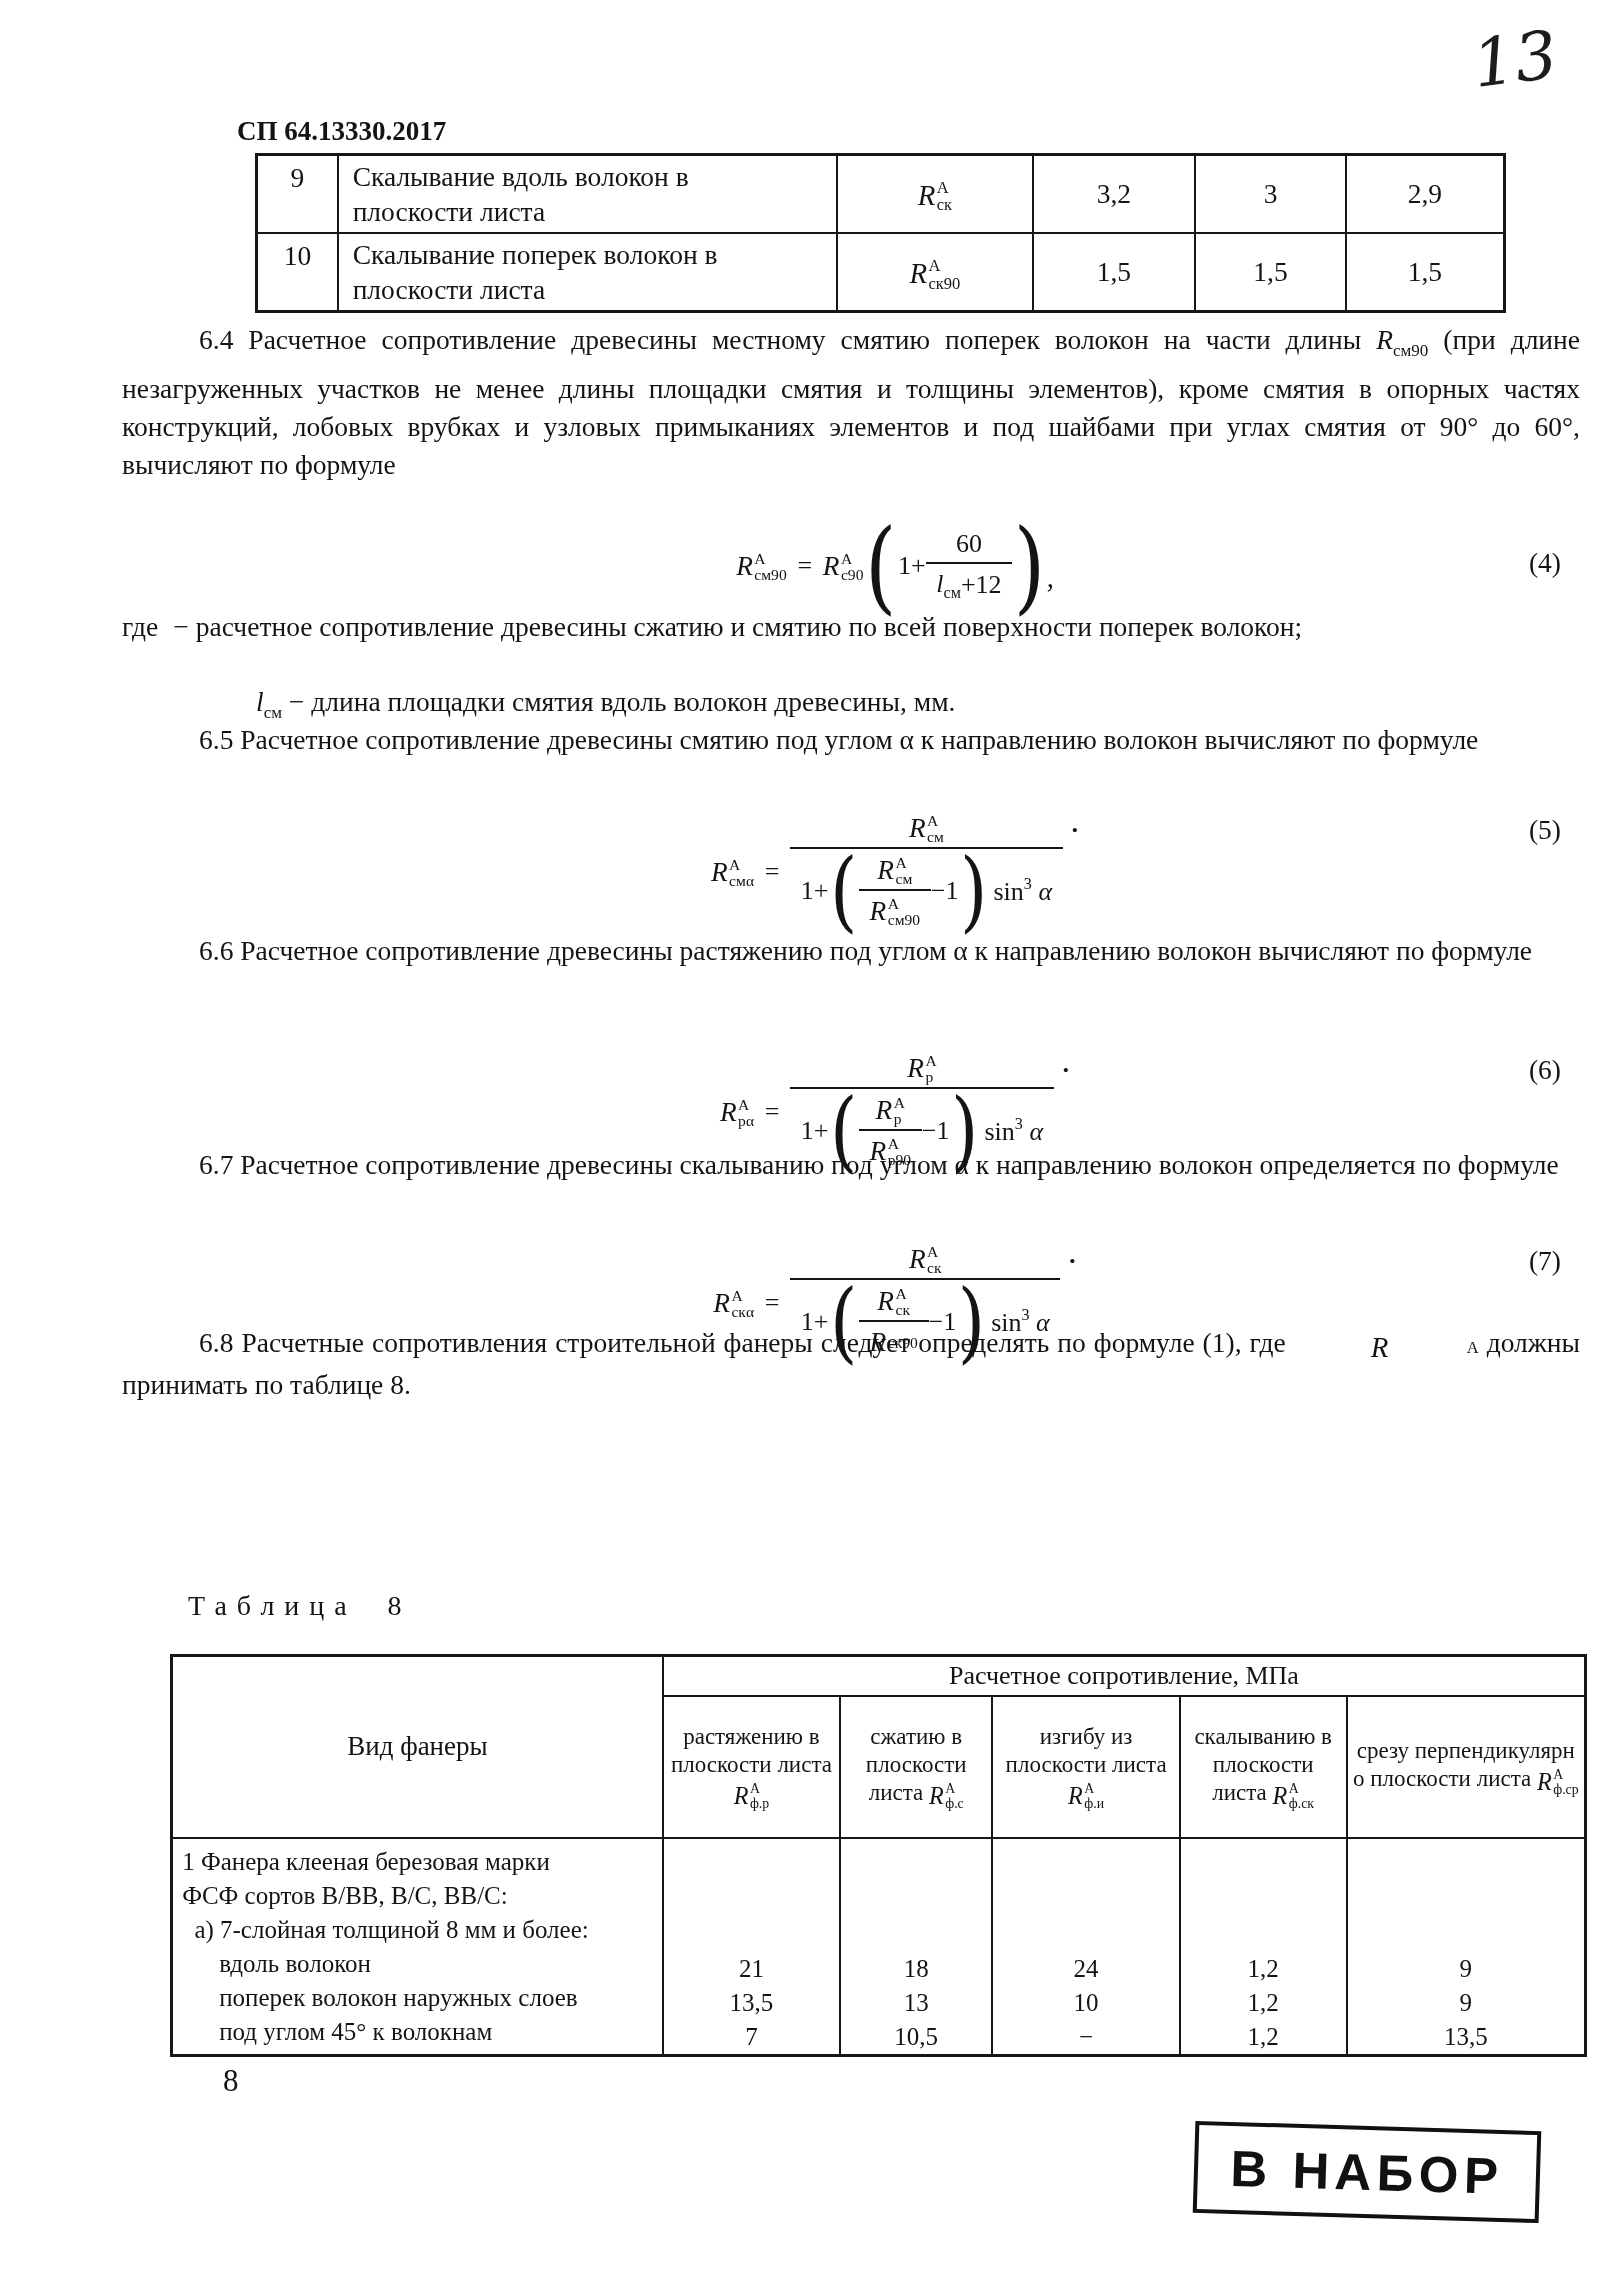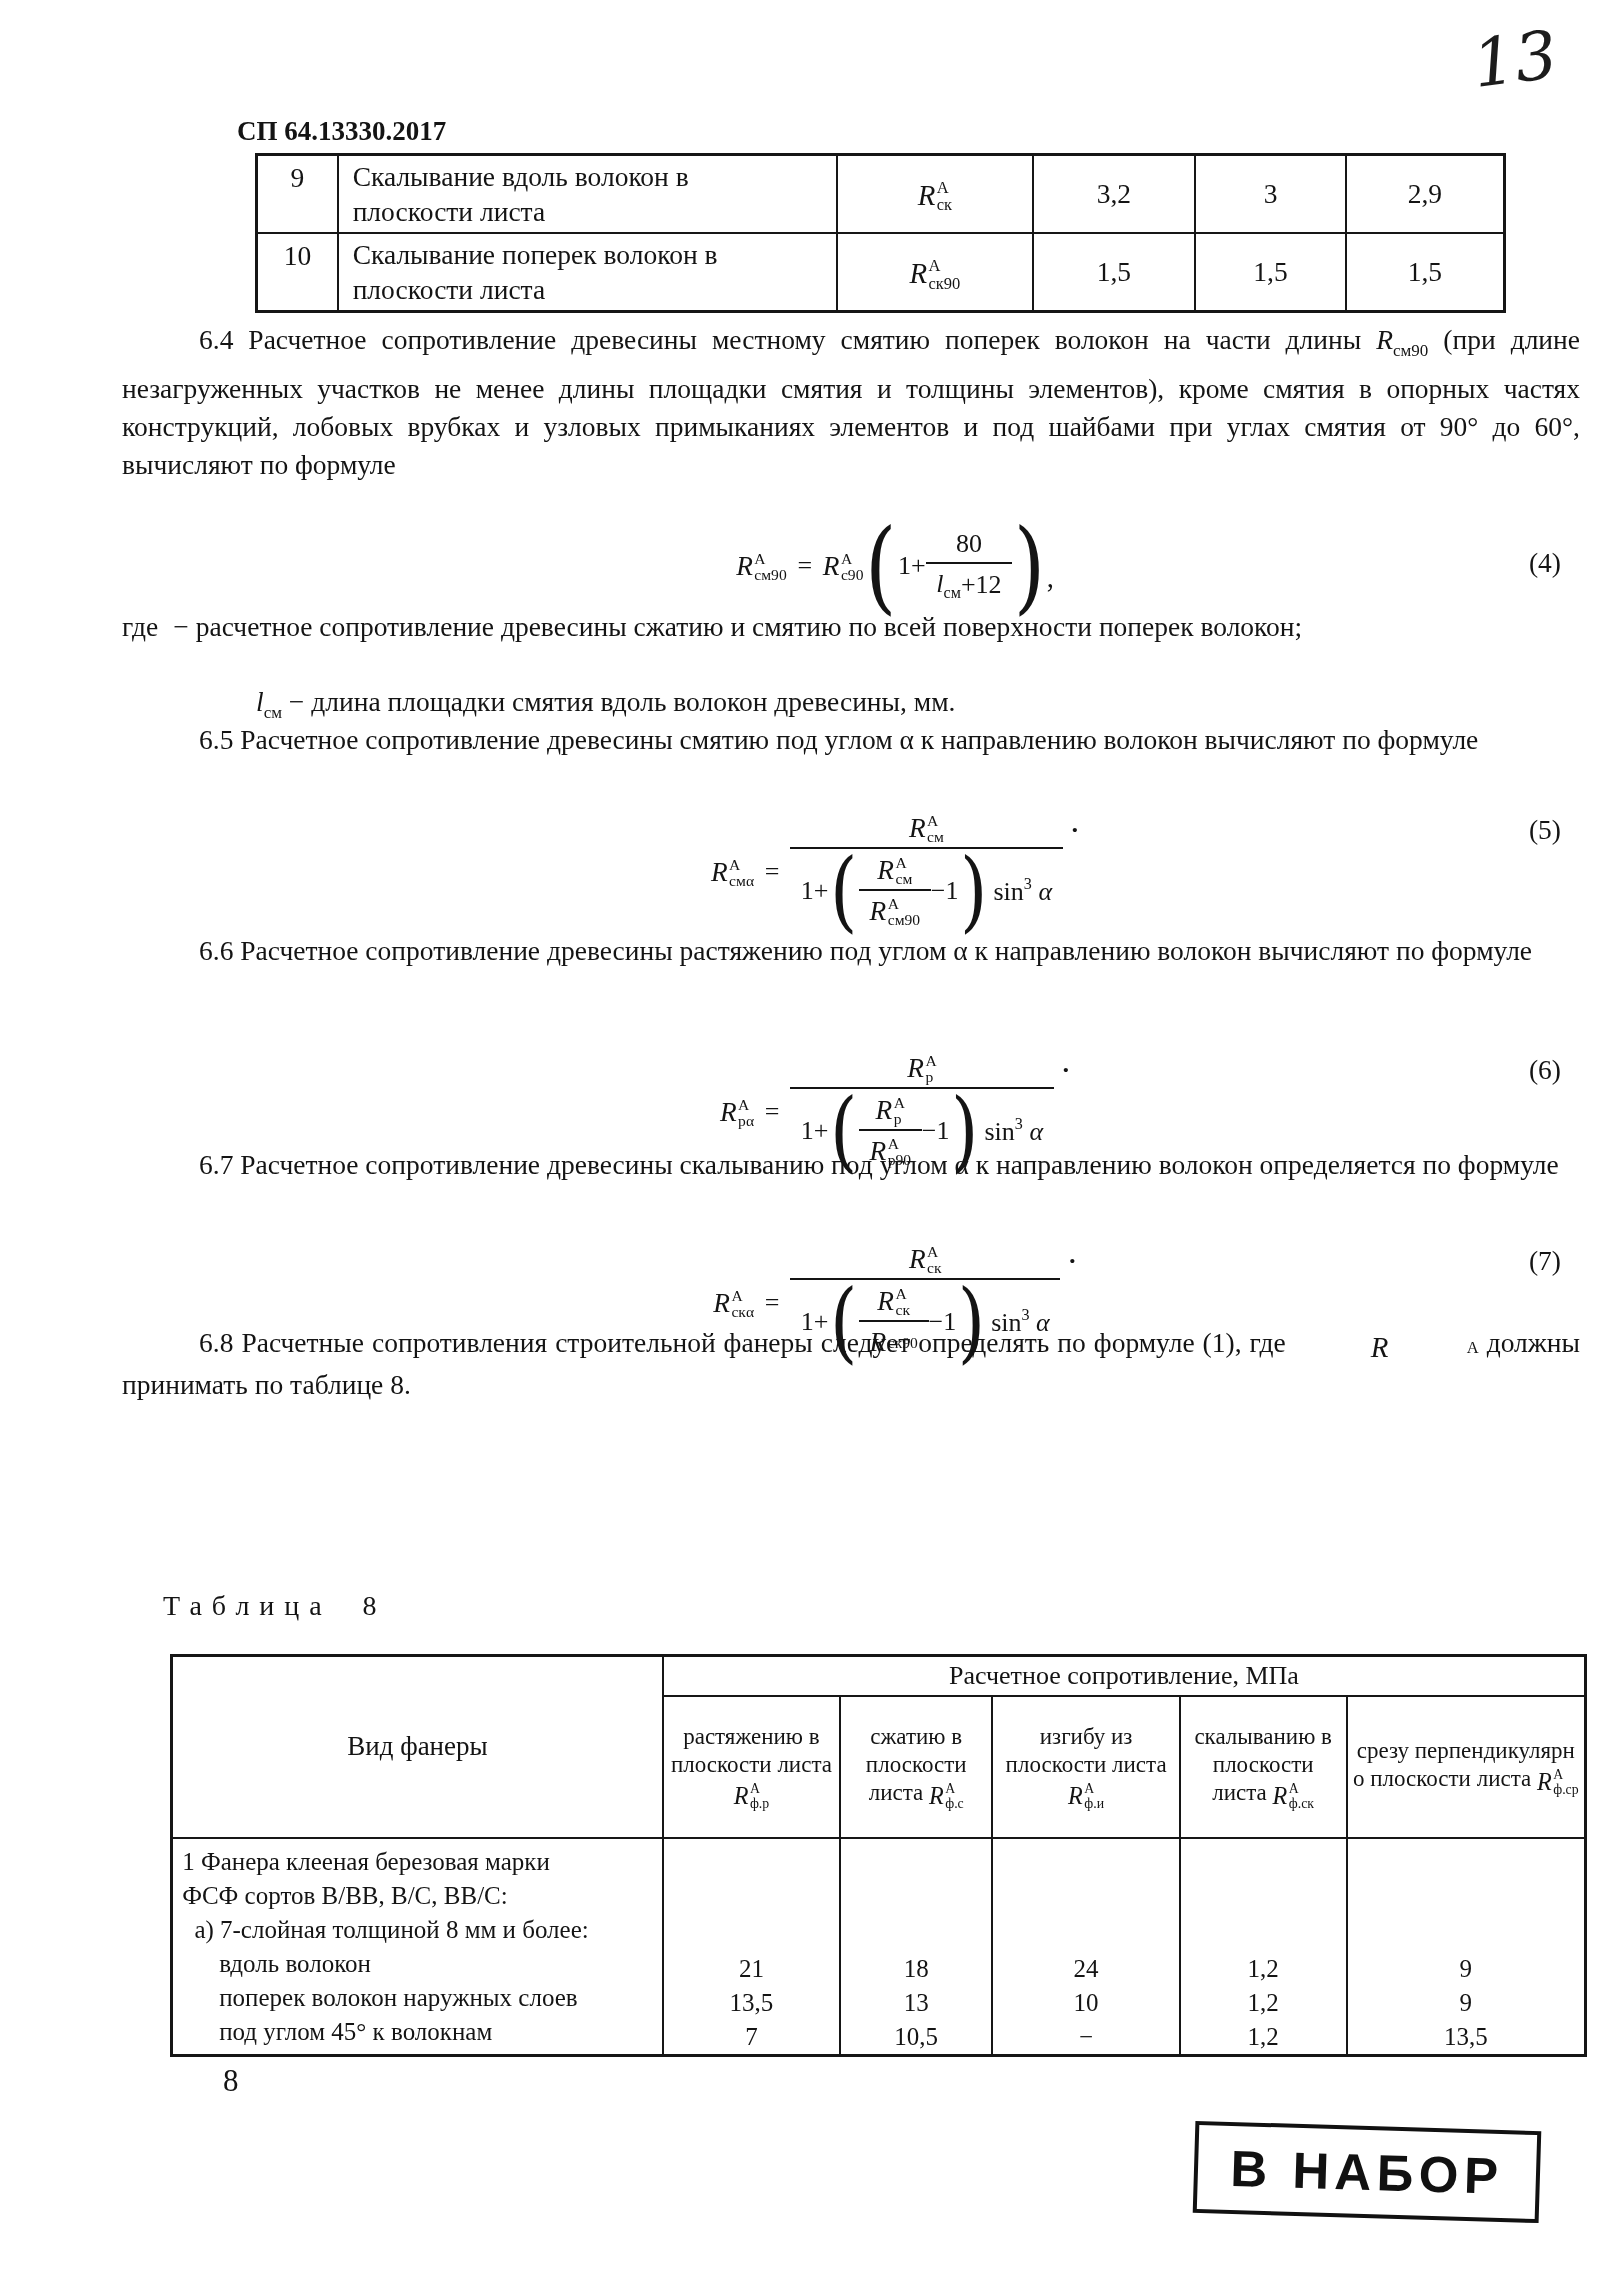--- a/index.html
+++ b/index.html
@@ -59,21 +59,21 @@
   .t1 .c-v1 { width: 160px; text-align: center; }
   .t1 .c-v2 { width: 148px; text-align: center; }
   .t1 .c-v3 { width: 156px; text-align: center; }
   
   .doc-code { position: absolute; left: 237px; top: 116px; font-size: 27px; font-weight: bold; }
   .handwritten {
     position: absolute; left: 1473px; top: 21.4px;
     font-family: "DejaVu Serif", serif; font-style: italic;
     font-size: 66px; transform: rotate(-7deg); color: #1c1c1c;
   }
-  .t8caption { position: absolute; left: 163px; top: 1590px; font-size: 28px; letter-spacing: 10px; word-spacing: 13.8px; }
+  .t8caption { position: absolute; left: 188px; top: 1590px; font-size: 28px; letter-spacing: 10px; word-spacing: 13.8px; }
   .pagenum { position: absolute; left: 223px; top: 2063px; font-size: 31px; }
   .stamp {
     position: absolute; left: 1194px; top: 2126px;
     width: 346px; height: 92px;
     border: 4.6px solid #111111;
     display: flex; align-items: center; justify-content: center;
     transform: rotate(1.7deg);
     font-family: "Liberation Sans", sans-serif;
     font-size: 51px; font-weight: bold; letter-spacing: 5.4px; color: #111111;
     white-space: nowrap;
@@ -162,21 +162,21 @@
       <span class="mvar">
           <span class="base">R</span>
           <span class="sc">
             <span>А</span>
             <span>с90</span>
           </span>
         </span>
       <span class="bp inner">(</span>
       <span>1+</span>
       <span class="frac">
-        <span class="fn">80</span>
+        <span class="fn">60</span>
         <span class="fd">
             <span class="ivar"><span class="base">l</span><sub>см</sub></span>
             <span>+12</span>
           </span>
       </span>
       <span class="bp inner">)</span>
       <span class="comma">,</span>
     </div>
     <div class="flabel" style="top:29px">(4)</div>
   </div>

